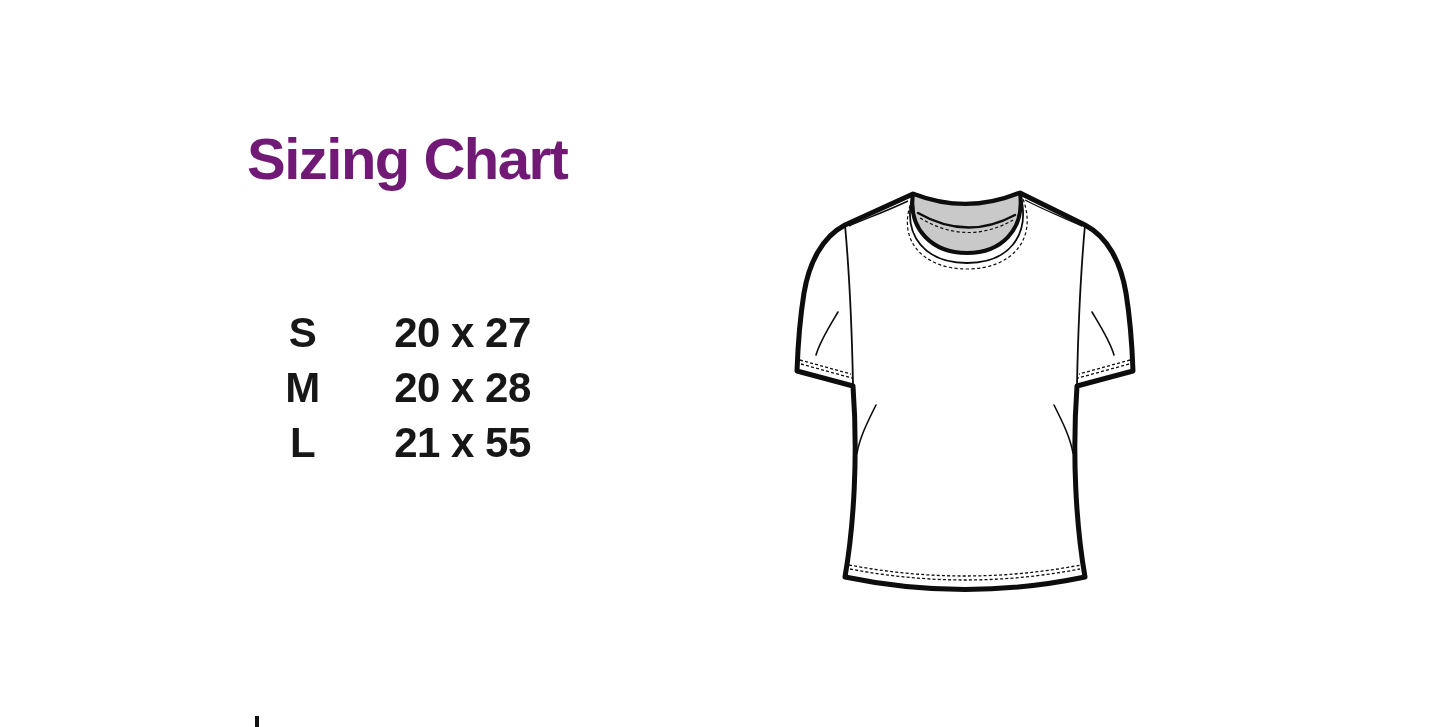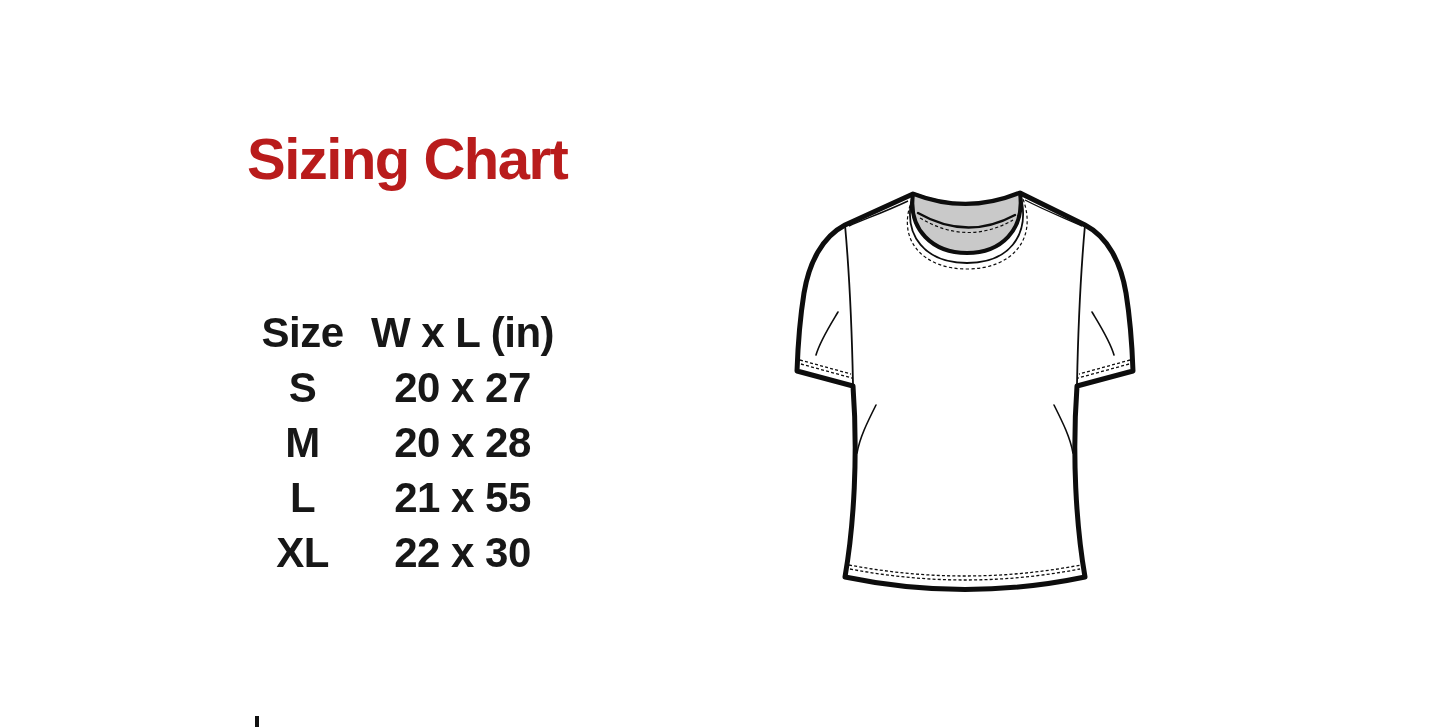--- a/index.html
+++ b/index.html
@@ -11,21 +11,21 @@
     font-family:"Liberation Sans", sans-serif;
     color:#1a1a1a;
   }
   #title{
     position:absolute;
     left:247px;top:130px;
     font-size:58px;
     font-weight:700;
     letter-spacing:-1.5px;
     line-height:1;
-    color:#b91c1c;
+    color:#701a75;
     white-space:nowrap;
   }
   #size-table{
     position:absolute;
     left:250px;top:305px;
     border-collapse:collapse;
   }
   #size-table td,#size-table th{
     padding:0;
     height:55px;
@@ -54,38 +54,30 @@
 </head>
 <body>
 
 <div id="page">
 
   <div id="title">Sizing Chart</div>
 
   <table id="size-table">
     <tbody>
       <tr>
-        <th class="col-size">Size</th>
-        <th class="col-dims">W x L (in)</th>
-      </tr>
-      <tr>
         <td class="col-size">S</td>
         <td class="col-dims">20 x 27</td>
       </tr>
       <tr>
         <td class="col-size">M</td>
         <td class="col-dims">20 x 28</td>
       </tr>
       <tr>
         <td class="col-size">L</td>
         <td class="col-dims">21 x 55</td>
-      </tr>
-      <tr>
-        <td class="col-size">XL</td>
-        <td class="col-dims">22 x 30</td>
       </tr>
     </tbody>
   </table>
 
   <div id="shirt-wrap">
     <svg width="380" height="425" viewBox="0 0 380 425">
 
       <path d="M 138 19
            L 70 50
            C 47 62, 34 88, 29 118

